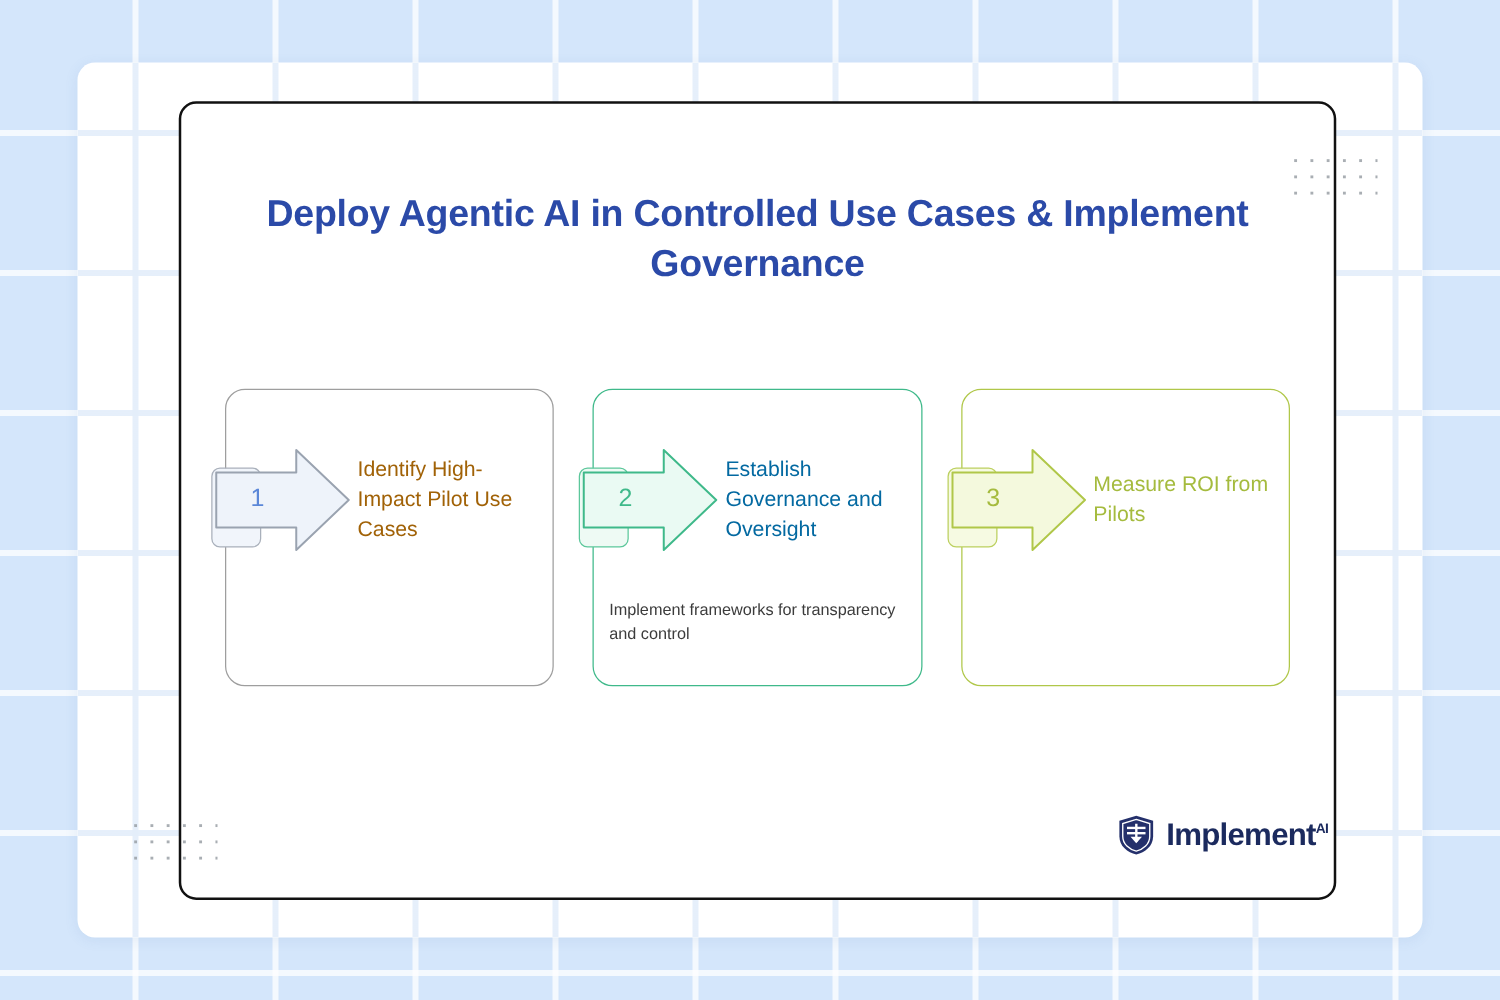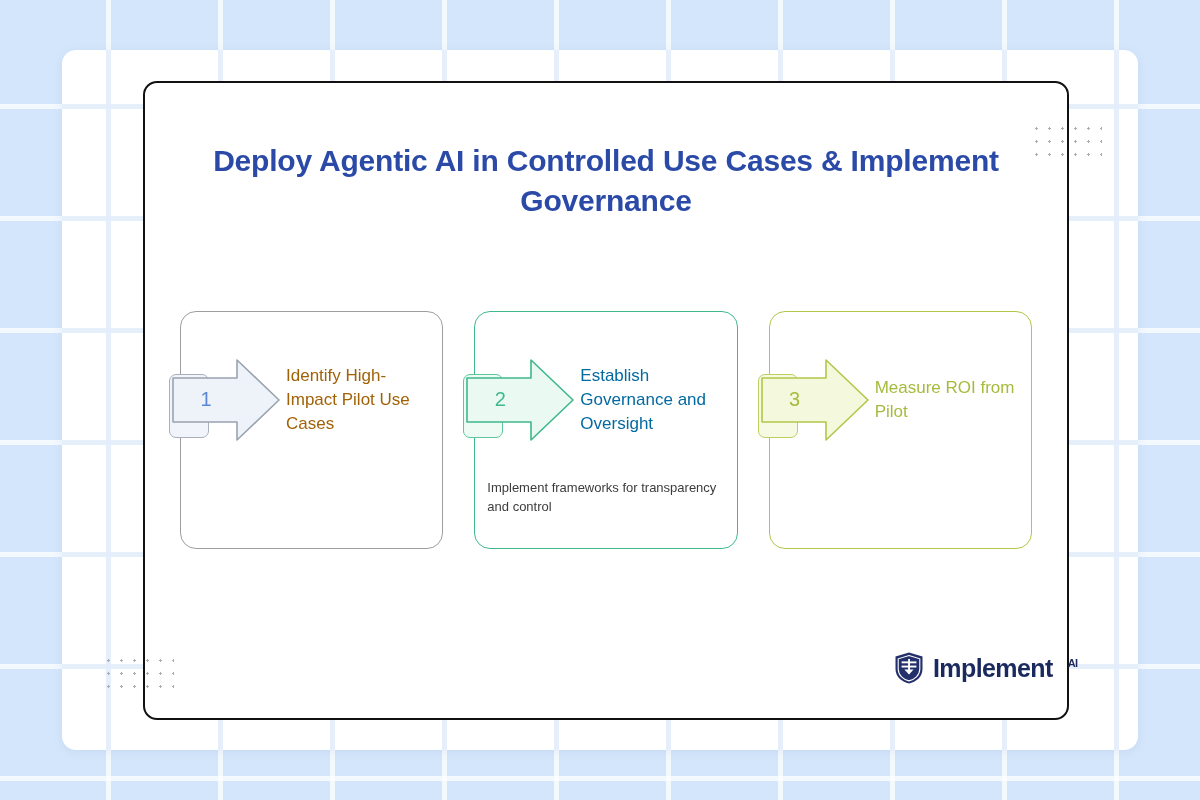--- a/index.html
+++ b/index.html
@@ -71,21 +71,21 @@
     opacity: 0.85;
     pointer-events: none;
   }
   #dots-top-right { left: 1028px; top: 120px; width: 74px; height: 42px; }
   #dots-bottom-left { left: 100px; top: 652px; width: 74px; height: 42px; }
 
   
   #title {
     position: absolute;
     left: 143px;
-    top: 141px;
+    top: 152px;
     width: 926px;
     text-align: center;
     color: #2b4aa8;
     font-size: 30px;
     font-weight: bold;
     line-height: 40px;
     letter-spacing: -0.2px;
   }
 
   
@@ -190,21 +190,21 @@
     font-weight: bold;
     color: #1b2a5e;
     letter-spacing: -0.6px;
     position: relative;
   }
   #logo-sup {
     font-size: 11px;
     font-weight: bold;
     color: #1b2a5e;
     vertical-align: super;
-    margin-left: 15px;
+    margin-left: 0;
   }
 </style>
 </head>
 <body>
 
 <div id="bg-grid"></div>
 
 <div id="panel">
   <div id="panel-grid"></div>
 </div>
@@ -242,21 +242,21 @@
   </div>
 
   <div class="step s3">
     <div class="tab"></div>
     <div class="arrow">
       <svg viewBox="0 0 110 88" xmlns="http://www.w3.org/2000/svg">
         <polygon points="2,22 66,22 66,4 108,44 66,84 66,66 2,66" fill="#f4f9dd" stroke="#b0c749" stroke-width="1.6" stroke-linejoin="round"></polygon>
       </svg>
       <div class="arrow-num">3</div>
     </div>
-    <div class="step-heading">Measure ROI from Pilot</div>
+    <div class="step-heading">Measure ROI from Pilots</div>
   </div>
 
 </div>
 
 <div id="logo">
   <svg id="logo-mark" viewBox="0 0 32 34" xmlns="http://www.w3.org/2000/svg">
     <path d="M16 1.5 L29.5 5.5 L29.5 18 C29.5 26 23 31 16 32.5 C9 31 2.5 26 2.5 18 L2.5 5.5 Z" fill="#24306b"></path>
     <path d="M16 4.5 L26.8 7.8 L26.8 18 C26.8 24.4 21.5 28.6 16 29.9 C10.5 28.6 5.2 24.4 5.2 18 L5.2 7.8 Z" fill="none" stroke="#ffffff" stroke-width="1.1"></path>
     <rect x="8.6" y="10.4" width="14.8" height="1.9" fill="#ffffff"></rect>
     <rect x="8.6" y="14.6" width="14.8" height="1.9" fill="#ffffff"></rect>

